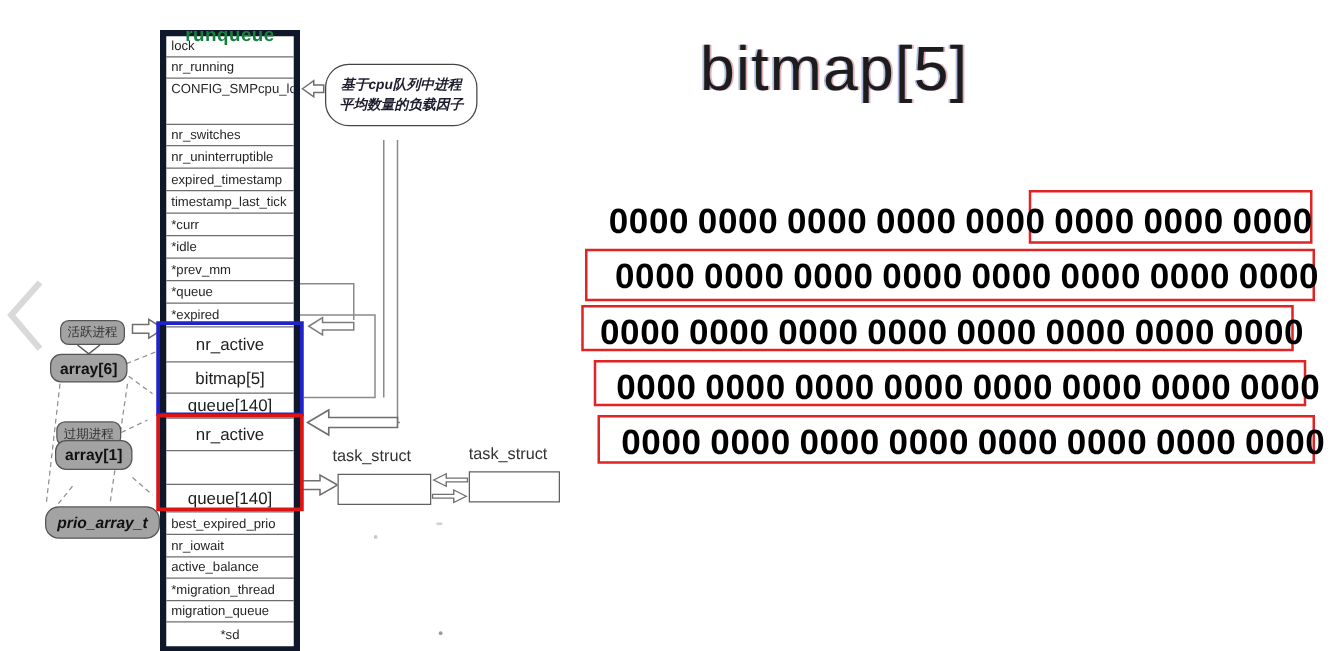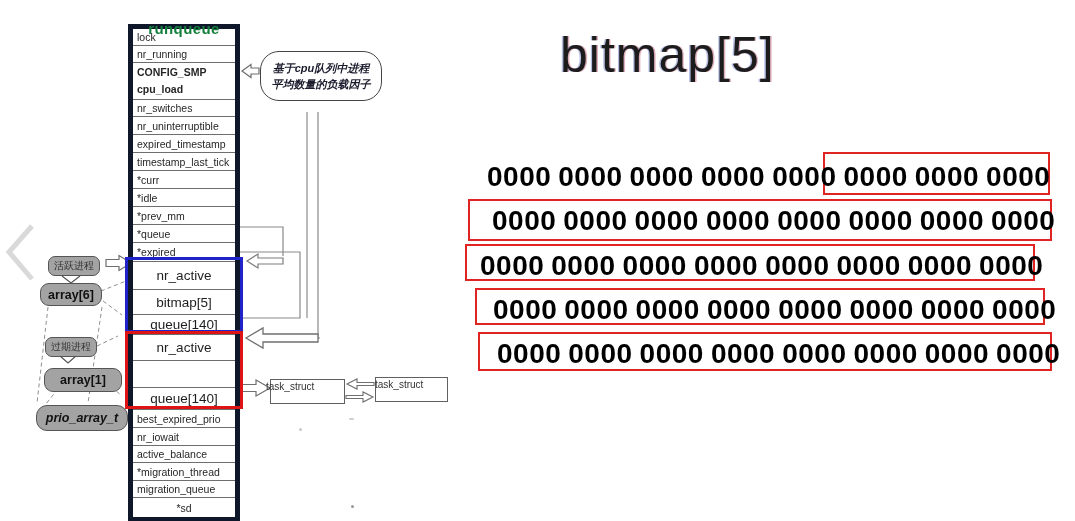--- a/index.html
+++ b/index.html
@@ -18,21 +18,21 @@
   .rq-table{
     left:128px;top:24px;width:112px;background:#fff;
     border:5px solid #0f172a;z-index:2;box-sizing:border-box;
   }
   .cell{
     box-sizing:border-box;border-bottom:1px solid #6e6e6e;
     display:flex;align-items:center;padding-left:4px;
     font-size:10.5px;color:#262626;white-space:nowrap;overflow:hidden;
   }
   .cell:last-child{border-bottom:none;}
-  .cell.smp{flex-direction:column;align-items:flex-start;justify-content:center;line-height:17px;font-weight:bold;}
+  .cell.smp{flex-direction:row;align-items:flex-start;line-height:17px;}
   .cell.arr{justify-content:center;padding-left:0;font-size:13.5px;color:#1d1d1d;}
   .cell.center{justify-content:center;padding-left:0;}
 
   .frame{z-index:3;box-sizing:border-box;background:transparent;pointer-events:none;}
   .frame.blue{left:125px;top:257px;width:118px;height:76px;border:3px solid #2123ca;}
   .frame.red{left:125px;top:331px;width:118px;height:78px;border:3px solid #dc1414;}
 
   
   .bubble{
     z-index:4;box-sizing:border-box;background:#a3a3a3;border:1.3px solid #555;
@@ -42,21 +42,21 @@
   .arrname{border-radius:9px;font-size:12.5px;font-weight:700;color:#111;}
   .prio{border-radius:11px;font-size:12.5px;font-weight:700;font-style:italic;color:#111;}
   .cpu-callout{
     left:260px;top:51px;width:122px;height:50px;z-index:4;background:#fff;
     border:1.5px solid #444;border-radius:19px;box-sizing:border-box;
     display:flex;flex-direction:column;align-items:center;justify-content:center;
     font-size:11px;font-weight:700;font-style:italic;color:#1c1c2e;line-height:16px;
   }
 
   
-  .ts-label{font-size:10px;color:#333;z-index:4;white-space:nowrap;margin-top:24px;}
+  .ts-label{font-size:13px;color:#333;z-index:4;white-space:nowrap;}
   .ts-box{box-sizing:border-box;border:1.5px solid #606060;background:#fff;z-index:2;}
 
   
   .bm-title{
     left:560px;top:26px;font-size:50px;font-weight:400;color:#1c1c1c;z-index:4;
     letter-spacing:1px;
     text-shadow:1.4px 0 rgba(160,30,60,.35), -1.4px 0 rgba(40,60,170,.35);
   }
   .bm-subtitle{left:570px;top:105px;font-size:27px;font-weight:700;color:#0d0d0d;z-index:4;}
   .bit-row{
@@ -140,21 +140,21 @@
       <div class="cell" style="height: 17px;">migration_queue</div>
       <div class="cell center" style="height: 19px;">*sd</div>
     </div>
 
   <div class="abs frame blue"></div>
   <div class="abs frame red"></div>
 
   <div class="abs bubble note" style="left:48px;top:256px;width:52px;height:20px;">活跃进程</div>
   <div class="abs bubble arrname" style="left:40px;top:283px;width:62px;height:23px;">array[6]</div>
   <div class="abs bubble note" style="left:45px;top:337px;width:52px;height:20px;">过期进程</div>
-  <div class="abs bubble arrname" style="left:44px;top:368px;width:78px;height:24px;">array[1]</div>
+  <div class="abs bubble arrname" style="left:44px;top:352px;width:62px;height:24px;">array[1]</div>
   <div class="abs bubble prio" style="left:36px;top:405px;width:92px;height:26px;">prio_array_t</div>
 
   <div class="abs cpu-callout">
     <span>基于cpu队列中进程</span>
     <span>平均数量的负载因子</span>
   </div>
 
   <div class="abs ts-label" style="left:266px;top:357px;">task_struct</div>
   <div class="abs ts-label" style="left:375px;top:355px;">task_struct</div>
   <div class="abs ts-box" style="left:270px;top:379px;width:75px;height:25px;"></div>

